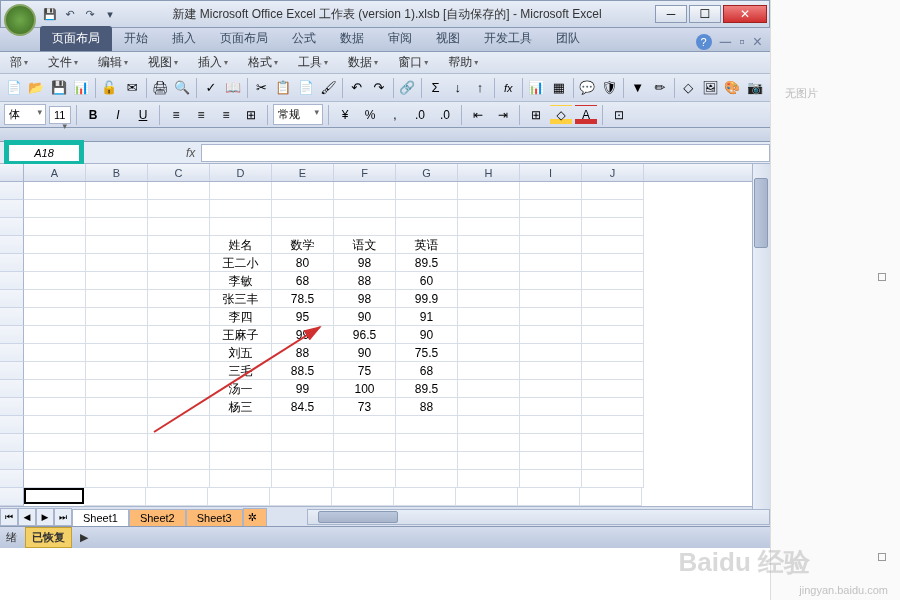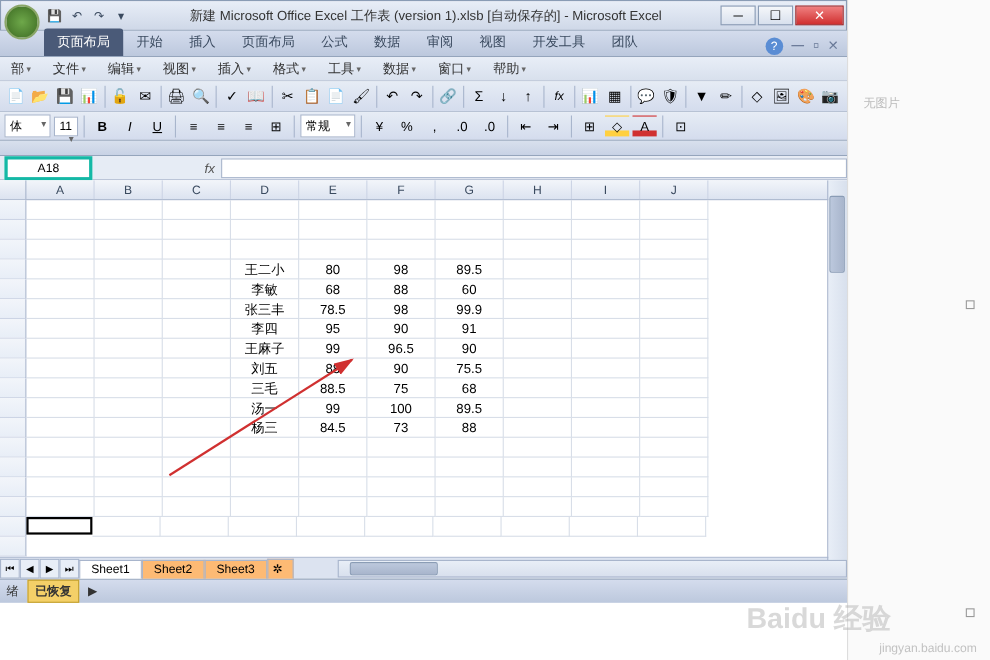--- a/index.html
+++ b/index.html
@@ -39,21 +39,21 @@
     .combo { border: 1px solid #a8b5cc; background: #fff; padding: 2px 16px 2px 4px; font-size: 11px; position: relative; }
     .combo::after { content: '▾'; position: absolute; right: 3px; font-size: 9px; color: #666; }
     .fmt-btn { width: 22px; height: 20px; display: flex; align-items: center; justify-content: center; border: 1px solid transparent; }
     .fmt-btn.bold { font-weight: bold; } .fmt-btn.italic { font-style: italic; } .fmt-btn.underline { text-decoration: underline; }
     
     
     .panel-div { height: 14px; background: linear-gradient(to bottom, #d8e0ed, #c8d2e5); border-bottom: 1px solid #8a9cb5; }
     
     
     .formula-bar { height: 22px; background: #e6ecf5; display: flex; align-items: center; border-bottom: 1px solid #a8b5cc; }
-    .name-box { width: 80px; border: 3px solid #14b8a6; background: #fff; padding: 2px 4px; font-size: 11px; margin-left: 4px; text-align: center; }
+    .name-box { width: 80px; border: 5px solid #14b8a6; background: #fff; padding: 2px 4px; font-size: 11px; margin-left: 4px; text-align: center; font-style: italic; }
     .fx-sep { width: 96px; }
     .fx-label { font-style: italic; font-size: 12px; color: #555; padding: 0 6px; }
     .formula-input { flex: 1; background: #fff; border: 1px solid #a8b5cc; height: 18px; }
     
     
     .sheet-area { position: relative; background: #fff; }
     .col-headers { display: flex; height: 18px; background: linear-gradient(to bottom, #f2f5fa, #dce3f0); border-bottom: 1px solid #a8b5cc; }
     .corner { width: 24px; border-right: 1px solid #a8b5cc; background: linear-gradient(to bottom, #f2f5fa, #dce3f0); flex-shrink: 0; }
     .col-h { width: 62px; border-right: 1px solid #ccd4e5; text-align: center; font-size: 11px; color: #3a4a5f; line-height: 18px; flex-shrink: 0; }
     .grid { display: flex; }
@@ -349,20 +349,32 @@
             <div class="cell"></div>
             <div class="cell"></div>
             <div class="cell"></div>
             <div class="cell"></div>
             <div class="cell"></div>
           </div>
           <div class="row">
             <div class="cell"></div>
             <div class="cell"></div>
             <div class="cell"></div>
+            <div class="cell">姓名</div>
+            <div class="cell">数学</div>
+            <div class="cell">语文</div>
+            <div class="cell">英语</div>
+            <div class="cell"></div>
+            <div class="cell"></div>
+            <div class="cell"></div>
+          </div>
+          <div class="row">
+            <div class="cell"></div>
+            <div class="cell"></div>
+            <div class="cell"></div>
             <div class="cell">王二小</div>
             <div class="cell">80</div>
             <div class="cell">98</div>
             <div class="cell">89.5</div>
             <div class="cell"></div>
             <div class="cell"></div>
             <div class="cell"></div>
           </div>
           <div class="row">
             <div class="cell"></div>

